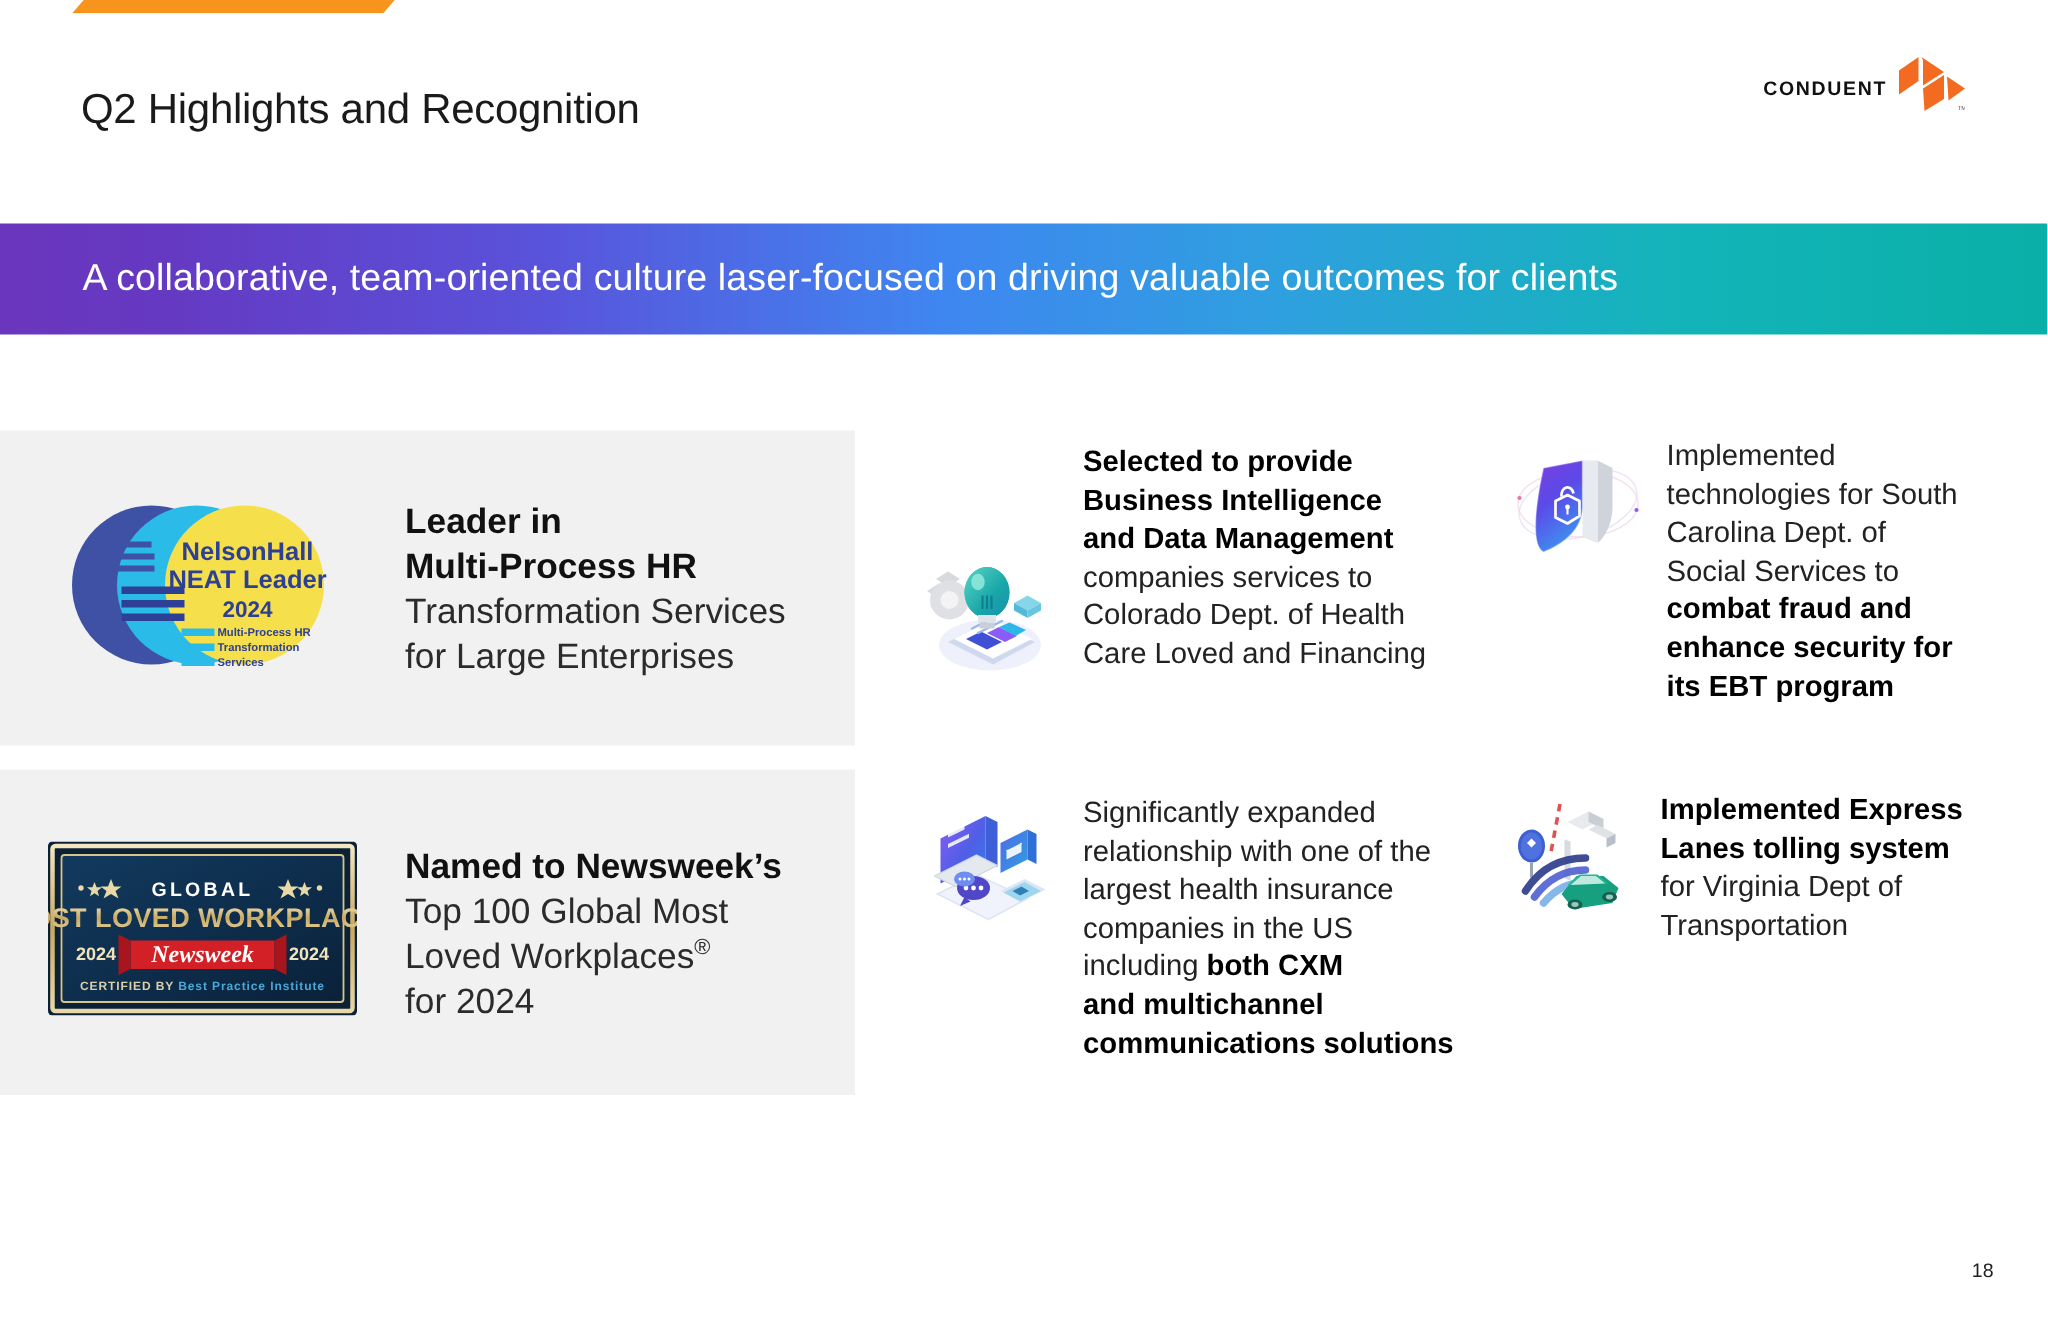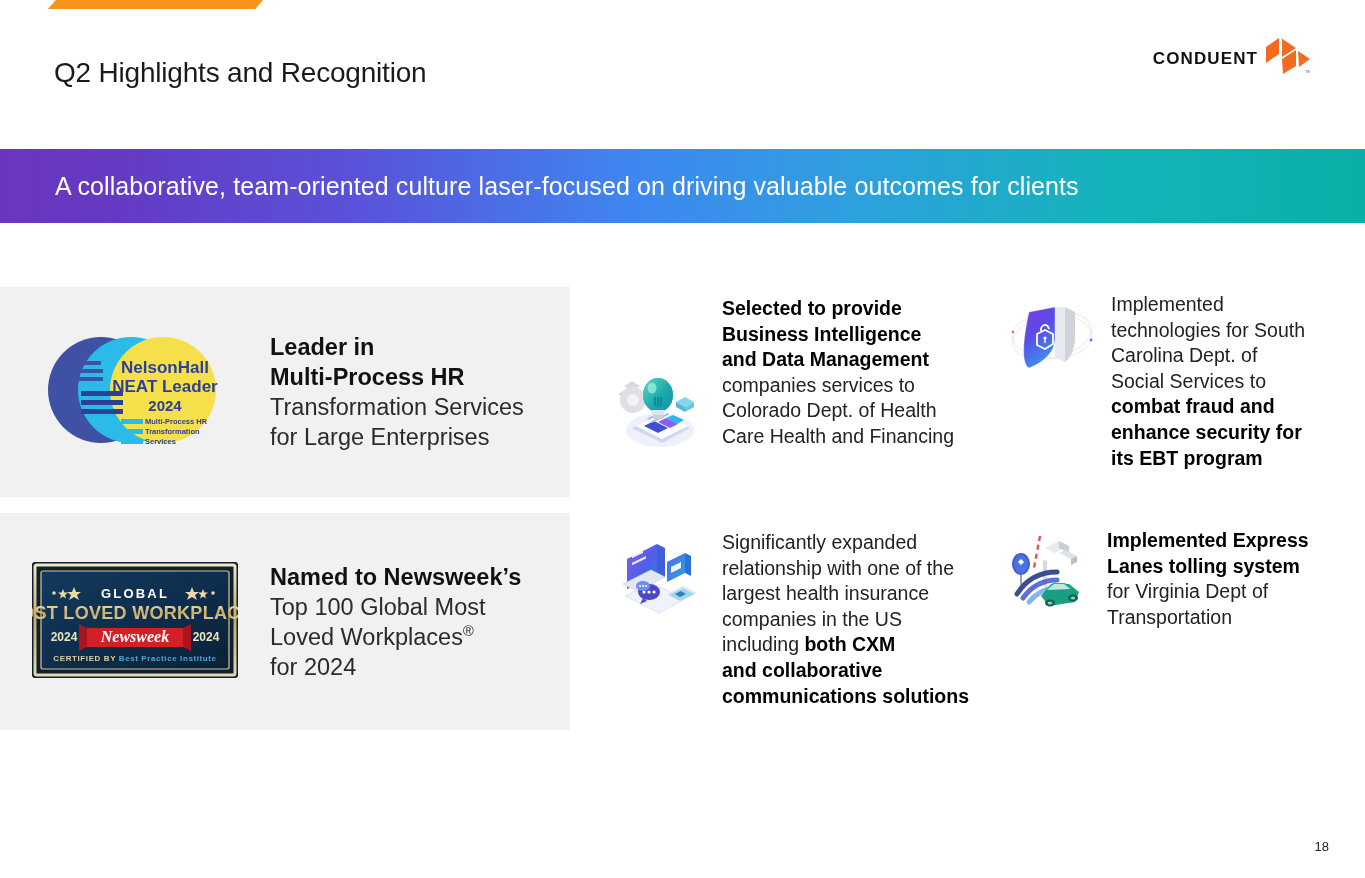--- a/index.html
+++ b/index.html
@@ -48,21 +48,21 @@
   
   .logo {
     position: absolute;
     right: 55px;
     top: 38px;
     display: flex;
     align-items: center;
     gap: 8px;
   }
   .logo-word {
-    font-size: 17px;
+    font-size: 13px;
     font-weight: 700;
     letter-spacing: 1.1px;
     color: #111111;
     line-height: 1;
   }
   .logo-mark {
     display: block;
   }
 
   
@@ -324,21 +324,21 @@
           <path d="M80 38 l-9 5 0 5 9 -5 z" fill="#62c4e0"></path>
         </g>
       </svg>
     </div>
     <div class="hl-text">
       <span class="b">Selected to provide</span><br>
       <span class="b">Business Intelligence</span><br>
       <span class="b">and Data Management</span><br>
       <span>companies services to</span><br>
       <span>Colorado Dept. of Health</span><br>
-      <span>Care Health and Financing</span>
+      <span>Care Loved and Financing</span>
     </div>
   </div>
 
   <div class="highlight" id="hl-ebt">
     <div class="hl-icon">
       <svg width="90" height="86" viewBox="0 0 90 86" aria-hidden="true">
         <defs>
           <linearGradient id="shieldGrad" x1="0" y1="0" x2="0.4" y2="1">
             <stop offset="0%" stop-color="#7c3fe0"></stop>
             <stop offset="48%" stop-color="#5b4ae8"></stop>
@@ -420,21 +420,21 @@
           <circle cx="33" cy="52" r="1"></circle>
         </g>
       </svg>
     </div>
     <div class="hl-text">
       <span>Significantly expanded</span><br>
       <span>relationship with one of the</span><br>
       <span>largest health insurance</span><br>
       <span>companies in the US</span><br>
       <span>including </span><span class="b">both CXM</span><br>
-      <span class="b">and collaborative</span><br>
+      <span class="b">and multichannel</span><br>
       <span class="b">communications solutions</span>
     </div>
   </div>
 
   <div class="highlight" id="hl-toll">
     <div class="hl-icon">
       <svg width="86" height="80" viewBox="0 0 86 80" aria-hidden="true">
         <g stroke="#e0514f" stroke-width="2.4" stroke-dasharray="5 4">
           <line x1="33" y1="4" x2="27" y2="36"></line>
         </g>

